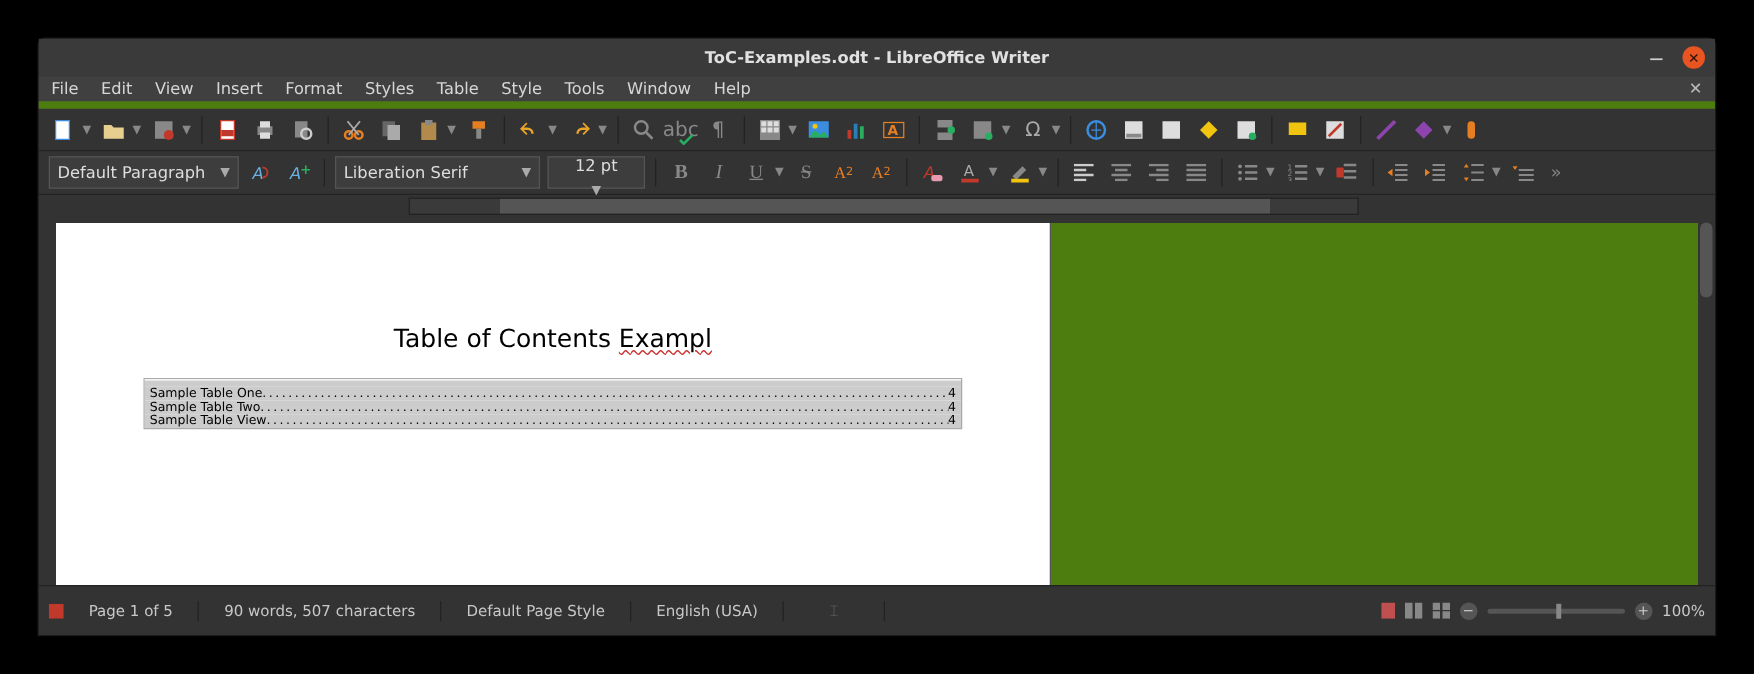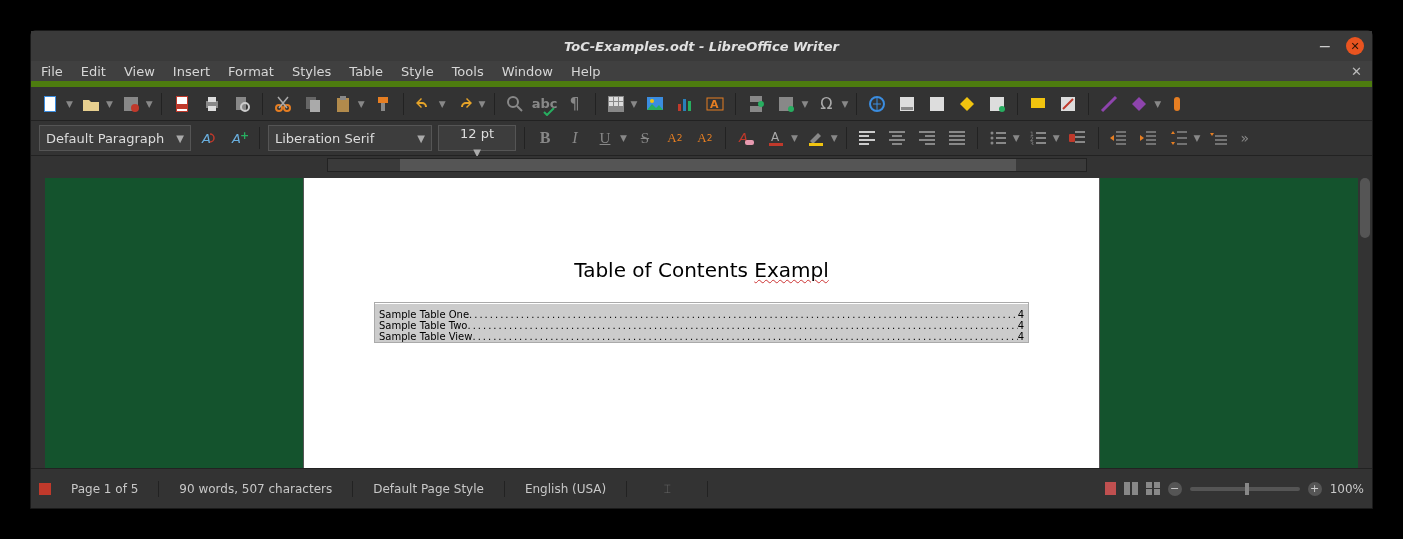--- a/index.html
+++ b/index.html
@@ -4,21 +4,21 @@
 <style>
   * { box-sizing: border-box; margin: 0; padding: 0; font-family: "DejaVu Sans", Ubuntu, sans-serif; }
   html, body { width: 1403px; height: 539px; background: #000; overflow: hidden; }
   .win {
     position: absolute; left: 30px; top: 30px; width: 1343px; height: 479px;
     background: #2e2e2e; color: #d6d6d6; border: 1px solid #1a1a1a; border-radius: 6px 6px 0 0;
     display: flex; flex-direction: column;
   }
   .titlebar {
     height: 30px; background: #3a3a3a; display: flex; align-items: center; justify-content: center;
-    position: relative; font-size: 13px; font-weight: bold; color: #e0e0e0; font-style: italic;
+    position: relative; font-size: 13px; font-weight: bold; color: #e0e0e0;
   }
   .titlebar .controls { position: absolute; right: 8px; top: 6px; display: flex; gap: 12px; align-items: center; }
   .ctrl { width: 18px; height: 18px; border-radius: 50%; display: flex; align-items: center; justify-content: center; font-size: 11px; }
   .ctrl.min { color: #ccc; }
   .ctrl.close { background: #e95420; color: #2b1406; }
   .menubar {
     height: 26px; background: #404040; display: flex; align-items: center; gap: 18px;
     padding: 0 10px; font-size: 13px; color: #d6d6d6; position: relative;
     border-bottom: 6px solid #4d7c0f;
   }
@@ -53,21 +53,21 @@
   .ruler-h .strip {
     position: absolute; left: 262px; width: 760px; height: 14px; top: 2px;
     background: linear-gradient(90deg,#3a3a3a 0 72px,#555 72px 688px,#3a3a3a 688px 760px);
     border: 1px solid #222;
   }
   .ruler-v {
     position: absolute; left: 0; top: 0; bottom: 0; width: 14px; background: #333;
   }
   .page-area {
     position: absolute; left: 14px; right: 14px; top: 22px; bottom: 0; overflow: auto;
-    display: flex; justify-content: center; background: #14532d;
+    display: flex; background: #4d7c0f;
   }
   .page {
     width: 795px; min-height: 440px; background: #fff; margin-top: 0;
     box-shadow: 0 0 0 1px #555; padding: 80px 70px 40px 70px; color: #000;
     font-family: "Liberation Serif", "Times New Roman", serif;
   }
   .page h1.doc-title { font-weight: normal; font-size: 20px; text-align: center; margin-bottom: 20px; }
   .page h1.doc-title .err { text-decoration: underline wavy #c33 1px; text-underline-offset: 2px; }
   .toc-box { border: 1px solid #aaa; }
   .toc-head {
@@ -218,21 +218,21 @@
         </svg>
       </div>
       <span class="dd">▼</span>
     <div class="sep"></div>
     <div class="tbbtn">
         <svg width="18" height="18">
           <circle cx="7" cy="7" r="5" fill="none" stroke="#888" stroke-width="2"></circle>
           <path d="M11 11l5 5" stroke="#888" stroke-width="2"></path>
         </svg>
       </div>
-    <div class="tbbtn" style="color:#888;font-size:13px;font-weight:bold">abc<svg width="12" height="8" style="position:absolute;bottom:0;right:2px">
+    <div class="tbbtn" style="color:#888;font-size:16px;font-weight:normal">abc<svg width="12" height="8" style="position:absolute;bottom:0;right:2px">
           <path d="M1 4l3 3 7-7" stroke="#27ae60" stroke-width="2" fill="none"></path>
         </svg></div>
     <div class="tbbtn" style="color:#888;font-size:16px">¶</div>
     <div class="sep"></div>
     <div class="tbbtn">
         <svg width="18" height="18">
           <rect x="1" y="1" width="16" height="16" fill="#888"></rect>
           <rect x="2" y="2" width="4" height="4" fill="#ddd"></rect>
           <rect x="7" y="2" width="4" height="4" fill="#ddd"></rect>
           <rect x="12" y="2" width="4" height="4" fill="#ddd"></rect>

